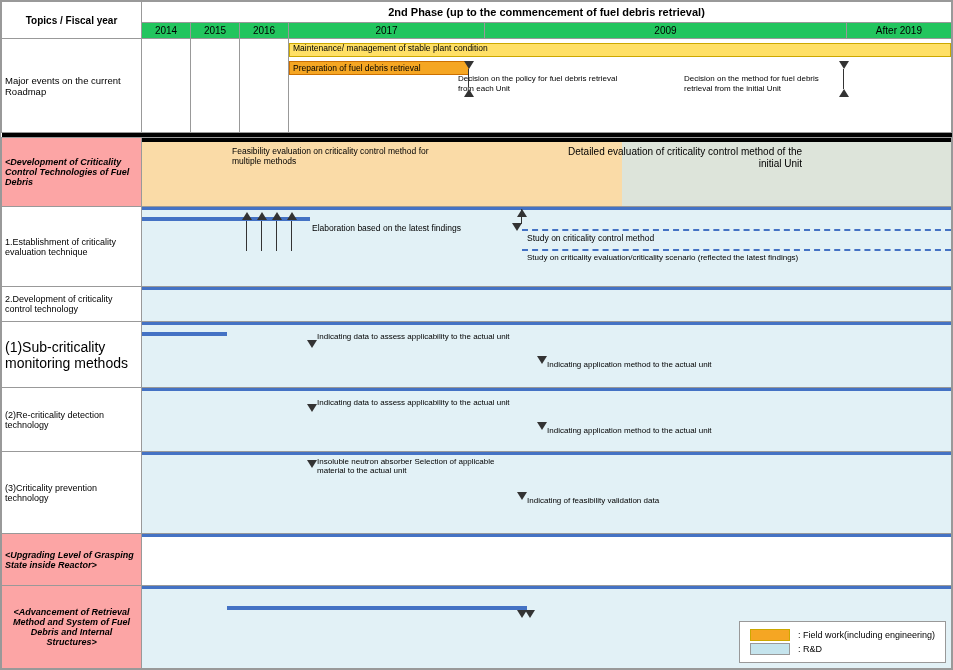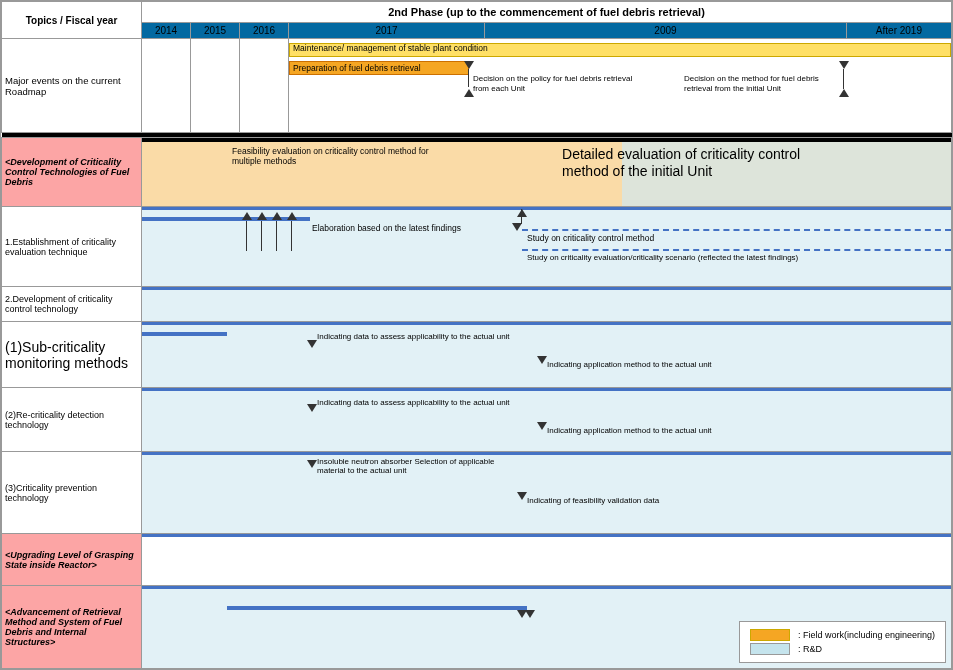--- a/index.html
+++ b/index.html
@@ -30,21 +30,21 @@
     .header-main {
       text-align: center;
       background: #fff;
       font-size: 11px;
       font-weight: bold;
       padding: 4px;
     }
 
     .year-header {
       text-align: center;
-      background: #0369a1;
+      background: #22c55e;
       font-weight: normal;
       font-size: 10px;
       vertical-align: middle;
     }
 
     .row-label {
       vertical-align: middle;
       font-size: 9.5px;
       background: #fff;
       width: 120px;
@@ -177,21 +177,21 @@
           <div style="position:absolute; top:4px; left:0; right:0; height:14px; background:#FFE066; border: 1px solid #CCA800;"></div>
           <div class="gantt-text" style="top:4px; left:4px; font-size:8.5px; z-index:2;">Maintenance/ management of stable plant condition</div>
 
           <div style="position:absolute; top:22px; left:0; width:180px; height:14px; background:#F5A623; border:1px solid #CC7000;"></div>
           <div class="gantt-text" style="top:24px; left:4px; font-size:8.5px; z-index:2;">Preparation of fuel debris retrieval</div>
 
           <div class="arrow-down" style="top:22px; left:175px; border-top-color:#333;"></div>
 
           <div class="vline" style="top:30px; left:179px; height:18px; background:#333;"></div>
 
-          <div class="gantt-text" style="top:35px; left:184px; font-size:8px; width:160px;">Decision on the policy for fuel debris retrieval from each Unit</div>
+          <div class="gantt-text" style="top:35px; left:169px; font-size:8px; width:160px;">Decision on the policy for fuel debris retrieval from each Unit</div>
 
           <div class="arrow-up" style="top:50px; left:175px;"></div>
 
           <div class="gantt-text" style="top:35px; left:395px; font-size:8px; width:160px;">Decision on the method for fuel debris retrieval from the initial Unit</div>
 
           <div class="arrow-down" style="top:22px; left:550px; border-top-color:#333;"></div>
           <div class="vline" style="top:30px; left:554px; height:20px;"></div>
           <div class="arrow-up" style="top:50px; left:550px;"></div>
         </td>
       </tr>
@@ -204,21 +204,21 @@
       <tr style="height:60px;">
         <td class="row-label section-header" style="font-size:9px;">&lt;Development of Criticality Control Technologies of Fuel Debris</td>
         <td colspan="6" class="gantt-cell" style="position:relative; padding:7px; background:rgba(245,166,35,0.20);">
 
           <div style="position:absolute; top:0; left:0; width:480px; height:100%; background:rgba(245,166,35,0.25);"></div>
 
           <div style="position:absolute; top:0; left:480px; right:0; height:100%; background:rgba(173,216,230,0.40);"></div>
 
           <div style="position:absolute; top:0; left:0; right:0; height:4px; background:#000;"></div>
           <div class="gantt-text" style="top:8px; left:90px; font-size:8.5px; width:220px;">Feasibility evaluation on criticality  control method for multiple methods</div>
-          <div class="gantt-text" style="top:8px; left:420px; font-size:14px; width:240px;">Detailed evaluation of criticality control method of the initial Unit</div>
+          <div class="gantt-text" style="top:8px; left:420px; font-size:10px; width:240px;text-align:right;">Detailed evaluation of criticality control method of the initial Unit</div>
         </td>
       </tr>
 
       <tr style="height:70px;">
         <td class="row-label" style="font-size:9px;">1.Establishment of criticality evaluation technique</td>
         <td colspan="6" class="gantt-cell" style="position:relative; padding:0; background:rgba(173,216,230,0.35);">
 
           <div style="position:absolute; top:0; left:0; right:0; height:3px; background:#4472C4;"></div>
 
           <div style="position:absolute; top:10px; left:0; width:168px; height:4px; background:#4472C4;"></div>
@@ -297,21 +297,21 @@
         </td>
       </tr>
 
       <tr style="height:45px;">
         <td class="row-label section-header" style="font-size:9px;">&lt;Upgrading Level of Grasping State inside Reactor&gt;</td>
         <td colspan="6" class="gantt-cell" style="position:relative; padding:0;">
           <div style="position:absolute; top:0; left:0; right:0; height:3px; background:#4472C4;"></div>
         </td>
       </tr>
 
-      <tr style="height:72px;">
+      <tr style="height:72px;text-align:center;">
         <td class="row-label section-header" style="font-size:9px;">&lt;Advancement of Retrieval Method and System of Fuel Debris and Internal Structures&gt;</td>
         <td colspan="6" class="gantt-cell" style="position:relative; padding:0; background:rgba(173,216,230,0.35);">
           <div style="position:absolute; top:0; left:0; right:0; height:3px; background:#4472C4;"></div>
 
           <div style="position:absolute; top:20px; left:85px; width:300px; height:4px; background:#4472C4;"></div>
 
           <div class="arrow-down" style="top:24px; left:375px; border-top-color:#333;"></div>
           <div class="arrow-down" style="top:24px; left:383px; border-top-color:#333;"></div>
 
           <div class="legend-box" style="position:absolute; bottom:5px; right:5px; z-index:10;">

